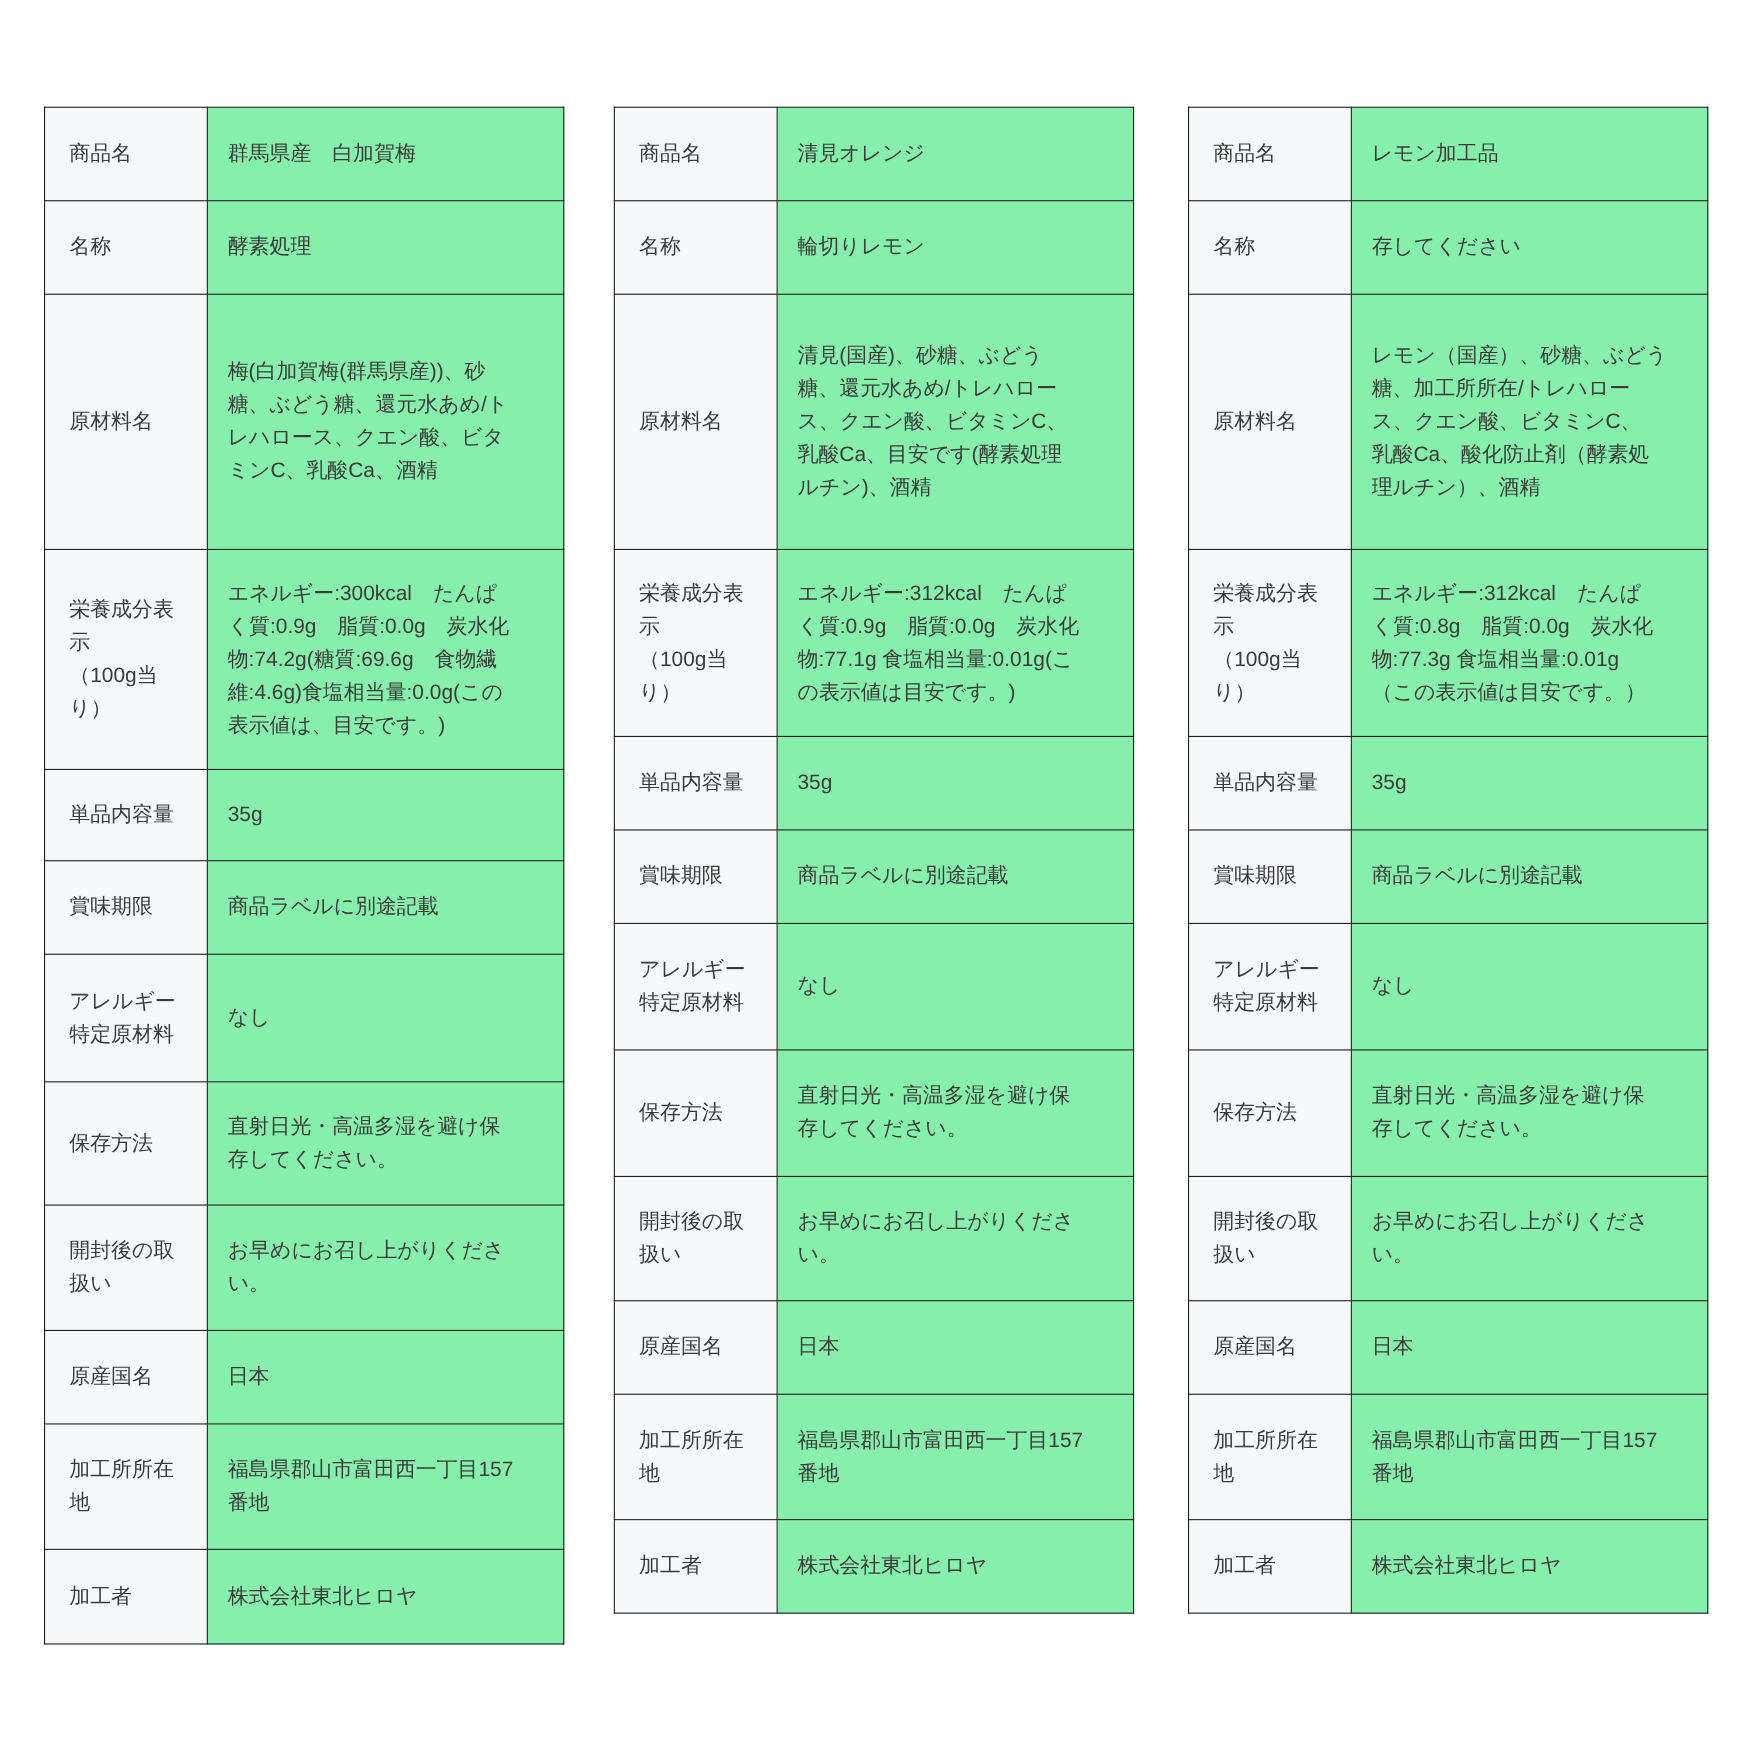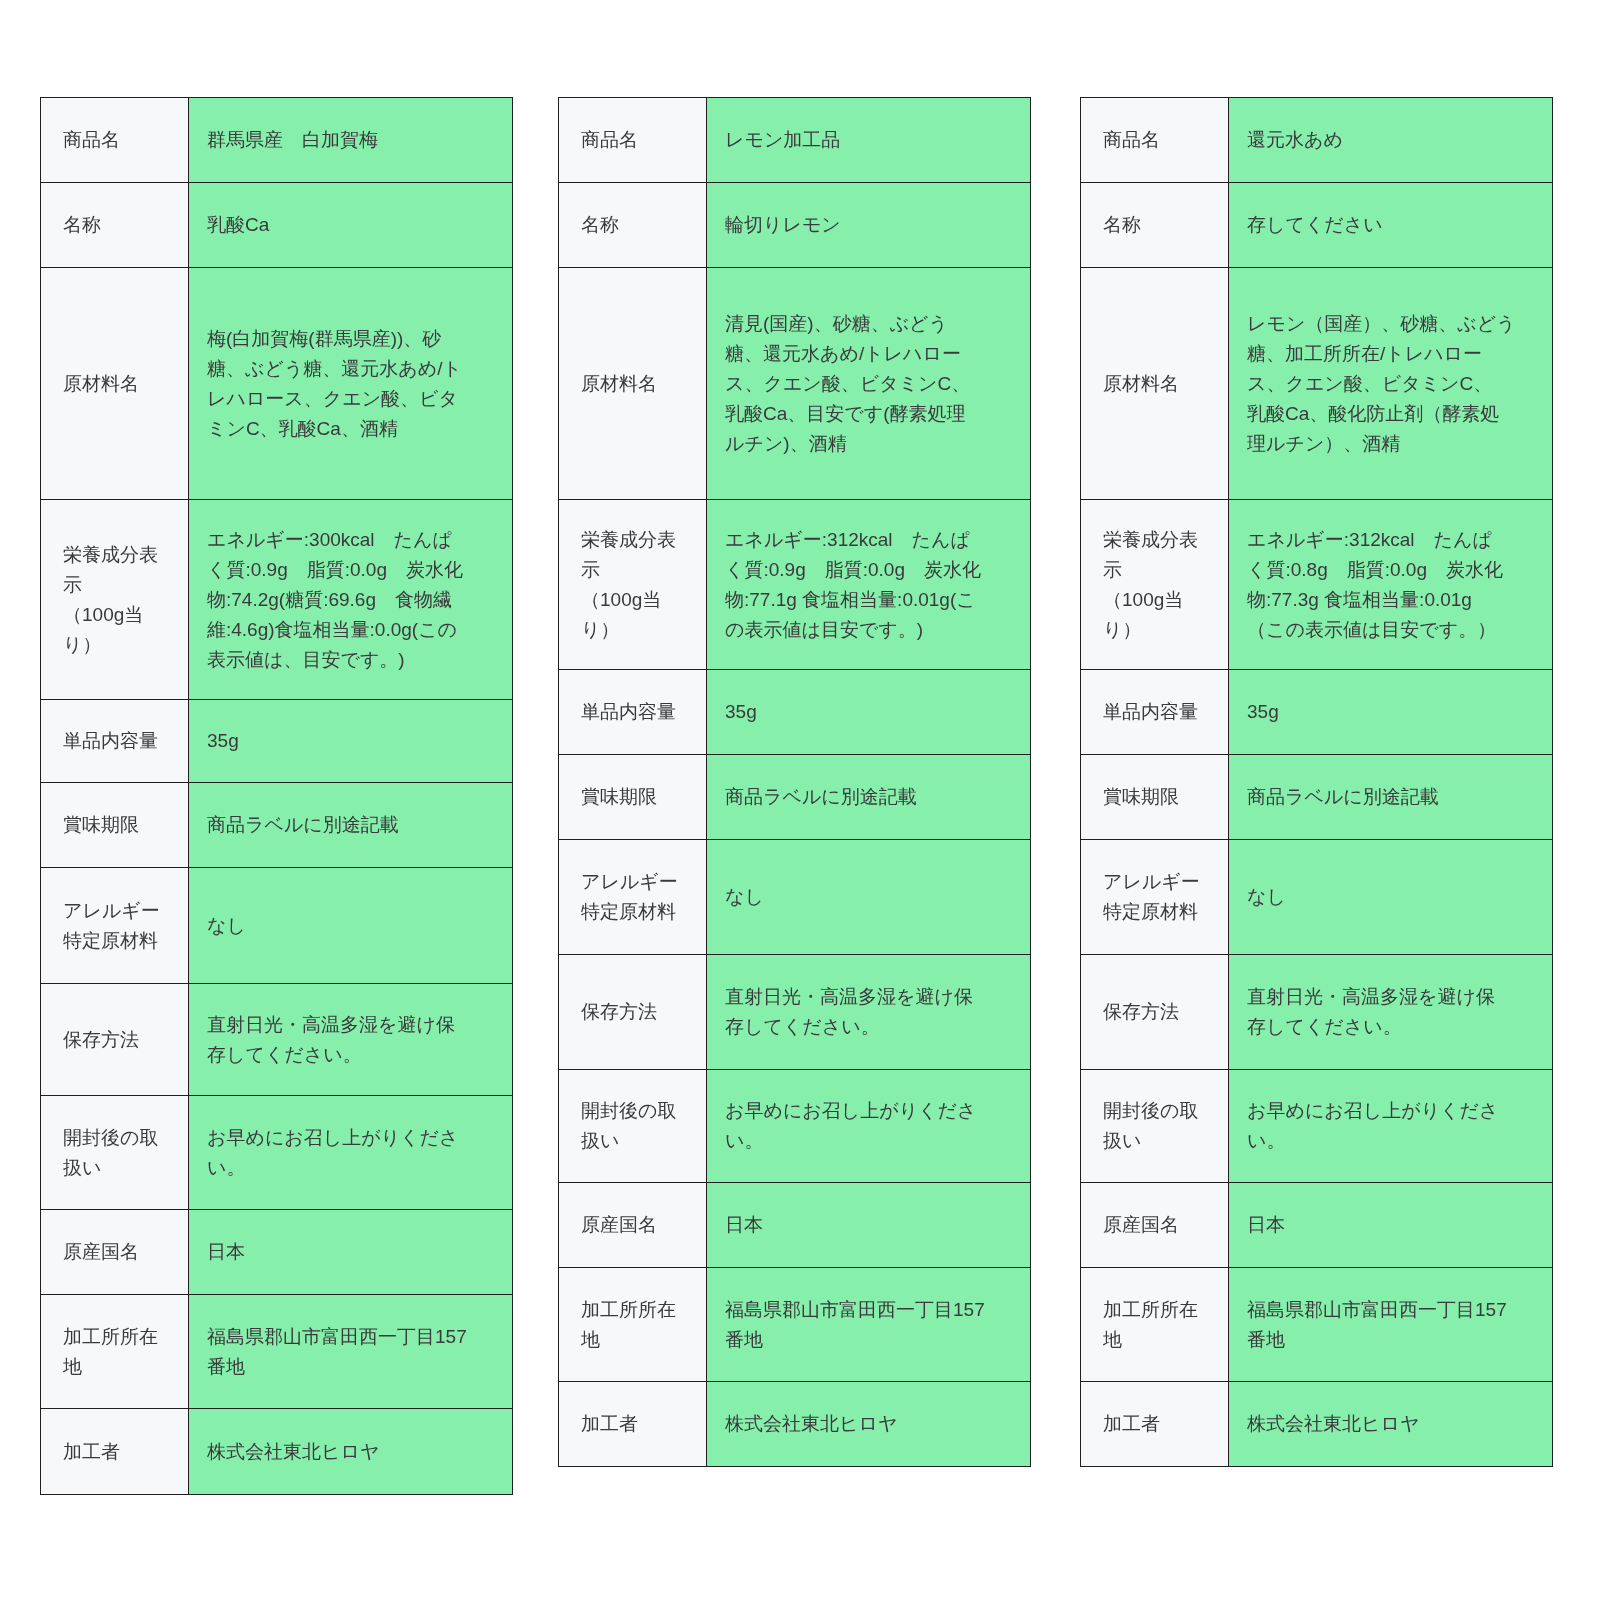--- a/index.html
+++ b/index.html
@@ -54,21 +54,21 @@
         <col class="c-label">
         <col class="c-value">
       </colgroup>
     <tbody>
         <tr style="height:85px">
       <th>商品名</th>
       <td>群馬県産　白加賀梅</td>
     </tr>
     <tr style="height:85px">
       <th>名称</th>
-      <td>乳酸Ca</td>
+      <td>酵素処理</td>
     </tr>
     <tr style="height:232px">
       <th>原材料名</th>
       <td>梅(白加賀梅(群馬県産))、砂
 糖、ぶどう糖、還元水あめ/ト
 レハロース、クエン酸、ビタ
 ミンC、乳酸Ca、酒精</td>
     </tr>
     <tr style="height:200px">
       <th>栄養成分表
@@ -123,21 +123,21 @@
     </table>
 
   <table class="spec t2">
     <colgroup>
         <col class="c-label">
         <col class="c-value">
       </colgroup>
     <tbody>
         <tr style="height:85px">
       <th>商品名</th>
-      <td>レモン加工品</td>
+      <td>清見オレンジ</td>
     </tr>
     <tr style="height:85px">
       <th>名称</th>
       <td>輪切りレモン</td>
     </tr>
     <tr style="height:232px">
       <th>原材料名</th>
       <td>清見(国産)、砂糖、ぶどう
 糖、還元水あめ/トレハロー
 ス、クエン酸、ビタミンC、
@@ -196,21 +196,21 @@
     </table>
 
   <table class="spec t3">
     <colgroup>
         <col class="c-label">
         <col class="c-value">
       </colgroup>
     <tbody>
         <tr style="height:85px">
       <th>商品名</th>
-      <td>還元水あめ</td>
+      <td>レモン加工品</td>
     </tr>
     <tr style="height:85px">
       <th>名称</th>
       <td>存してください</td>
     </tr>
     <tr style="height:232px">
       <th>原材料名</th>
       <td>レモン（国産）、砂糖、ぶどう
 糖、加工所所在/トレハロー
 ス、クエン酸、ビタミンC、

